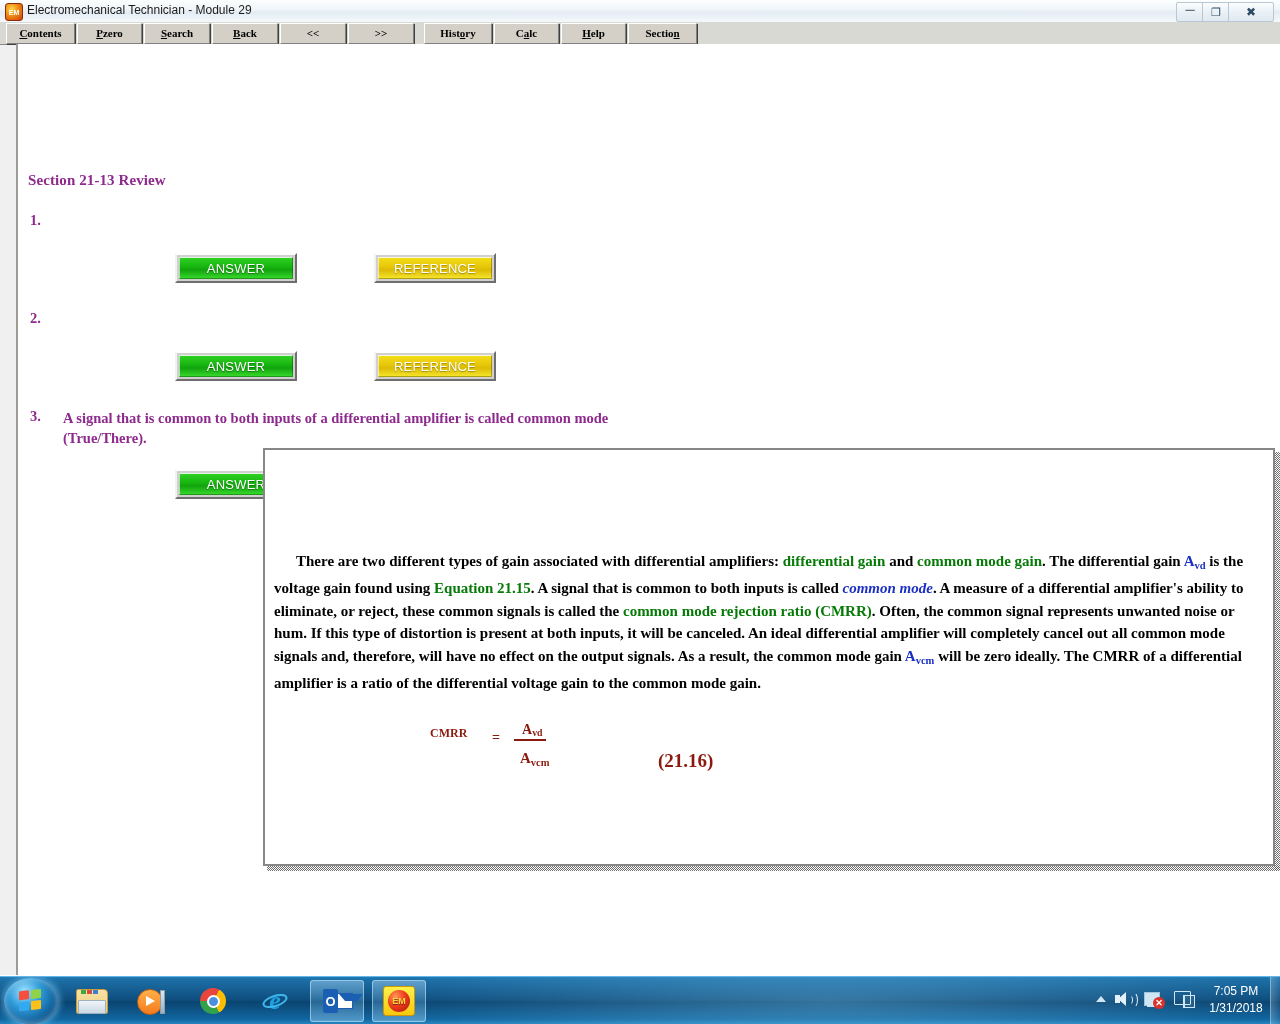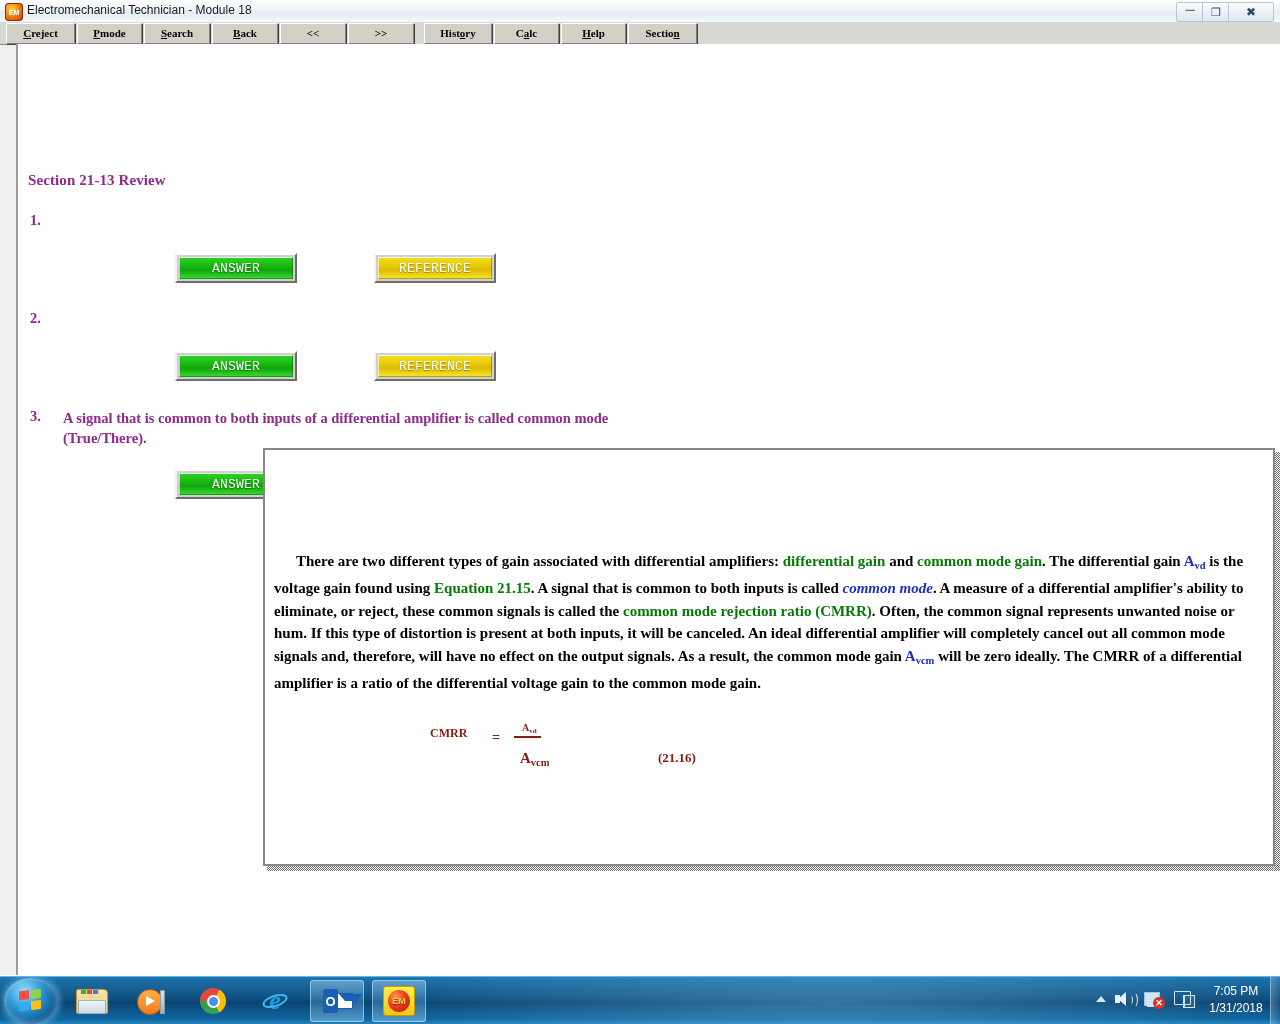--- a/index.html
+++ b/index.html
@@ -108,21 +108,21 @@
     background:#d0d0d0;
     border-top:2px solid #ffffff;border-left:2px solid #f2f2f2;
     border-right:2px solid #6e6e6e;border-bottom:2px solid #6e6e6e;
     box-sizing:border-box;
     padding:2px;
   }
   .btn3d .inner{
     width:100%;height:100%;
     display:flex;align-items:center;justify-content:center;
     font-size:13px;color:#ffffff;
-    font-family:Liberation Mono, monospace;
+    font-family:Liberation Sans, sans-serif;
     border-top:1px solid rgba(255,255,255,.85);
     border-left:1px solid rgba(255,255,255,.6);
     border-right:1px solid rgba(0,0,0,.28);
     border-bottom:1px solid rgba(0,0,0,.28);
     box-sizing:border-box;
     letter-spacing:.2px;
   }
   .btn-answer .inner{
     background:linear-gradient(180deg,#2fd024 0%,#19b812 40%,#12a40e 60%,#35d62a 100%);
     text-shadow:0 1px 1px rgba(0,0,0,.35);
@@ -170,25 +170,25 @@
 
   
   #equation{
     position:absolute;left:165px;top:272px;
     font-family:"Liberation Serif", serif;
     color:#8b1a0e;font-weight:bold;
   }
   #eq-lhs{position:absolute;left:0;top:4px;font-size:12px;}
   #eq-eq{position:absolute;left:62px;top:8px;font-size:14px;}
   #eq-num{
-    position:absolute;left:84px;top:0px;font-size:10px;
+    position:absolute;left:84px;top:0px;font-size:14px;
     border-bottom:2px solid #8b1a0e;padding:0 4px 1px 8px;
   }
   #eq-den{position:absolute;left:90px;top:28px;font-size:15px;}
-  #eq-ref{position:absolute;left:228px;top:28px;font-size:13px;}
+  #eq-ref{position:absolute;left:228px;top:28px;font-size:19px;}
 
   
   #taskbar{
     position:absolute;left:0;top:976px;width:1280px;height:48px;
     background:linear-gradient(180deg,#1f7bb6 0%,#1c6ea6 6%,#0e4d7d 48%,#0a4470 52%,#1166a0 88%,#2b8cc6 100%);
     border-top:1px solid #64b6e8;
     overflow:hidden;
   }
   #tb-glow{
     position:absolute;left:380px;top:-40px;width:900px;height:130px;
@@ -297,42 +297,42 @@
 </style>
 </head>
 <body>
 
 <div id="bg-window-strip"></div>
 
 <div id="app-window">
 
   <div id="titlebar">
     <div id="title-icon">EM</div>
-    <div id="title-text">Electromechanical Technician - Module 18</div>
+    <div id="title-text">Electromechanical Technician - Module 29</div>
 
     <div class="caption-btn" id="btn-min">
       <span class="cap-glyph" style="font-size:13px;position:relative;top:-3px;">─</span>
     </div>
     <div class="caption-btn" id="btn-max">
       <span class="cap-glyph">❐</span>
     </div>
     <div class="caption-btn" id="btn-close">
       <span class="cap-glyph" style="font-size:12px;">✖</span>
     </div>
   </div>
 
   <div id="toolbar">
     <div class="tb-sep"></div>
     <div class="tb-btn" style="width:67px">
         <u>C</u>
-        <span>reject</span>
+        <span>ontents</span>
       </div>
     <div class="tb-btn" style="width:63px">
         <u>P</u>
-        <span>mode</span>
+        <span>zero</span>
       </div>
     <div class="tb-btn" style="width:64px">
         <u>S</u>
         <span>earch</span>
       </div>
     <div class="tb-btn" style="width:64px">
         <u>B</u>
         <span>ack</span>
       </div>
     <div class="tb-btn" style="width:64px">

